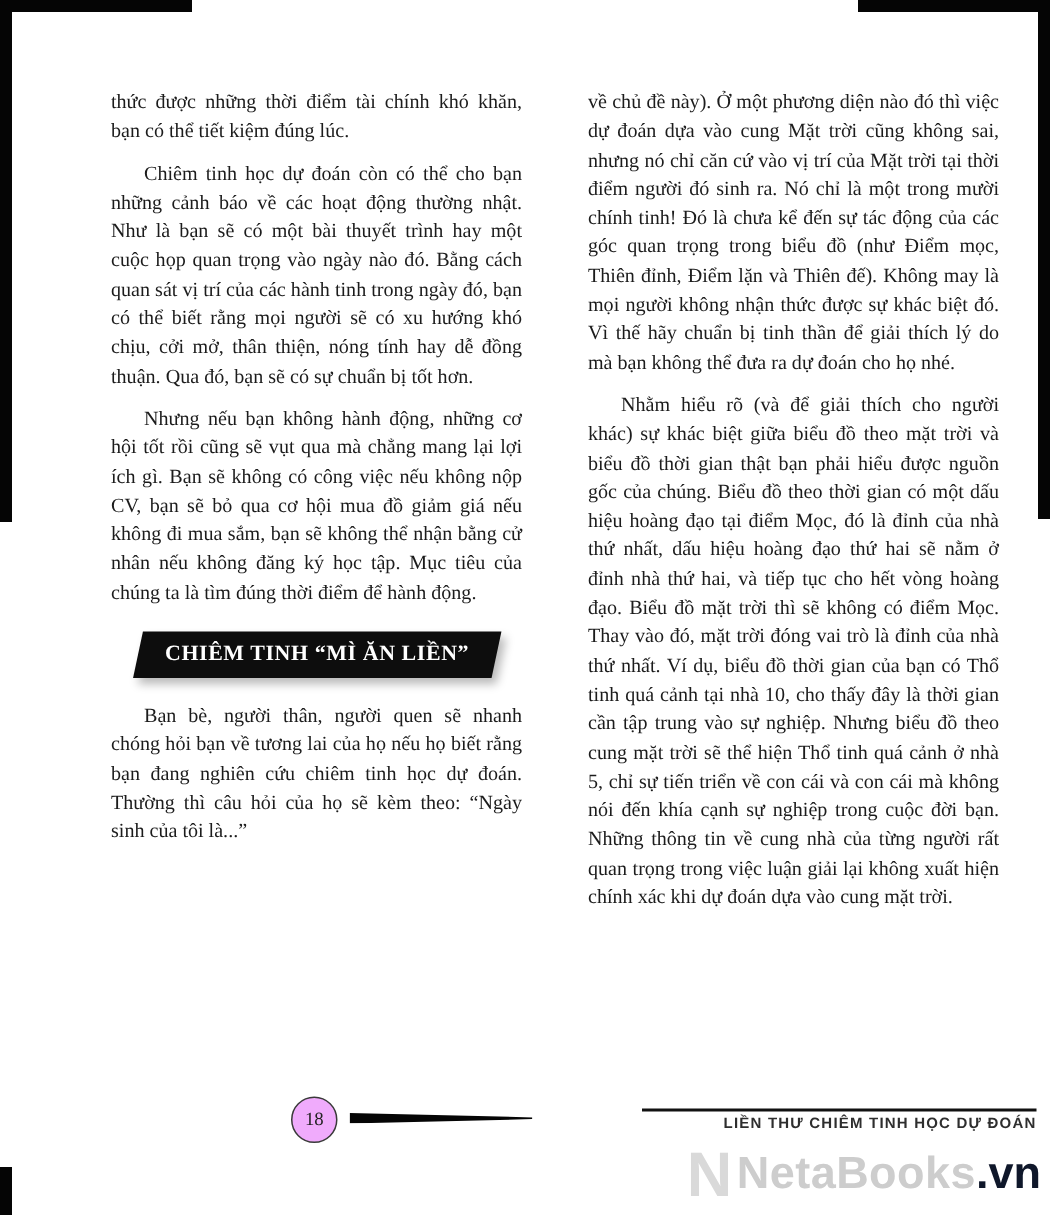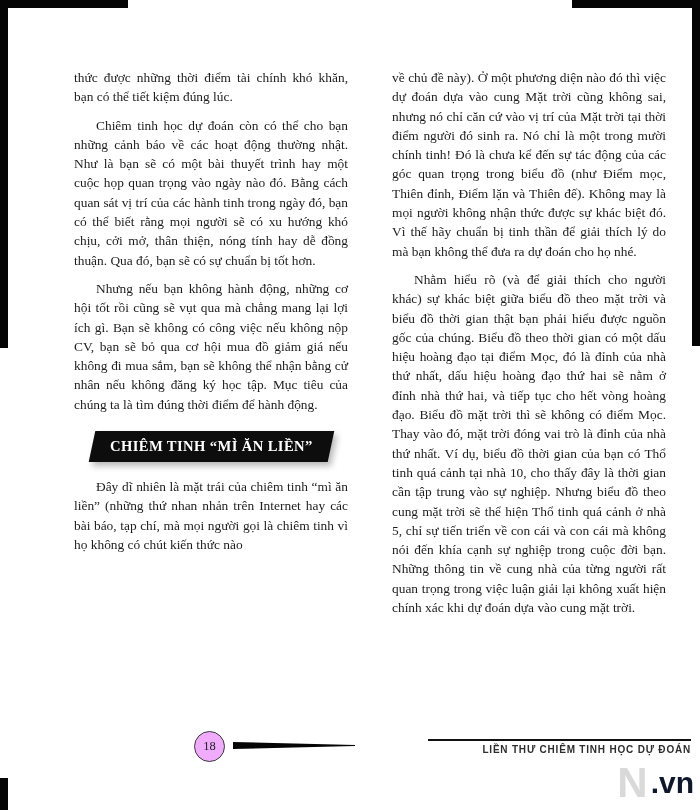--- a/index.html
+++ b/index.html
@@ -10,21 +10,21 @@
   }
   
   .bar{position:absolute;background:#050505;}
   .bar-top-left{left:0;top:0;width:128px;height:8px;}
   .bar-top-right{right:0;top:0;width:128px;height:8px;}
   .bar-left{left:0;top:0;width:8px;height:348px;}
   .bar-right{right:0;top:0;width:8px;height:346px;}
   .bar-bottom-left{left:0;bottom:0;width:8px;height:32px;}
 
   
-  .columns{position:absolute;top:68px;left:74px;width:592px;display:flex;gap:44px;}
+  .columns{position:absolute;top:58px;left:74px;width:592px;display:flex;gap:44px;}
   .col{width:279px;}
   .col p{
     margin:0 0 9px;text-align:justify;
     font-size:13.4px;line-height:1.44;text-indent:22px;
   }
   .col p.noindent{text-indent:0;}
 
   
   .banner{
     margin:17px auto 15px;width:max-content;max-width:250px;
@@ -84,31 +84,32 @@
   <div class="bar bar-bottom-left"></div>
 
   <div class="columns">
     <div class="col">
       <p class="noindent">thức được những thời điểm tài chính khó khăn, bạn có thể tiết kiệm đúng lúc.</p>
       <p>Chiêm tinh học dự đoán còn có thể cho bạn những cảnh báo về các hoạt động thường nhật. Như là bạn sẽ có một bài thuyết trình hay một cuộc họp quan trọng vào ngày nào đó. Bằng cách quan sát vị trí của các hành tinh trong ngày đó, bạn có thể biết rằng mọi người sẽ có xu hướng khó chịu, cởi mở, thân thiện, nóng tính hay dễ đồng thuận. Qua đó, bạn sẽ có sự chuẩn bị tốt hơn.</p>
       <p>Nhưng nếu bạn không hành động, những cơ hội tốt rồi cũng sẽ vụt qua mà chẳng mang lại lợi ích gì. Bạn sẽ không có công việc nếu không nộp CV, bạn sẽ bỏ qua cơ hội mua đồ giảm giá nếu không đi mua sắm, bạn sẽ không thể nhận bằng cử nhân nếu không đăng ký học tập. Mục tiêu của chúng ta là tìm đúng thời điểm để hành động.</p>
       <div class="banner">
         <span class="banner-text">CHIÊM TINH “MÌ ĂN LIỀN”</span>
       </div>
-      <p>Đây dĩ nhiên là mặt trái của chiêm tinh “mì ăn liền” (những thứ nhan nhản trên Internet hay các bài báo, tạp chí, mà mọi người gọi là chiêm tinh vì họ không có chút kiến thức nào</p>
+      <p>Bạn bè, người thân, người quen sẽ nhanh chóng hỏi bạn về tương lai của họ nếu họ biết rằng bạn đang nghiên cứu chiêm tinh học dự đoán. Thường thì câu hỏi của họ sẽ kèm theo: “Ngày sinh của tôi là...”</p>
     </div>
     <div class="col">
       <p class="noindent">về chủ đề này). Ở một phương diện nào đó thì việc dự đoán dựa vào cung Mặt trời cũng không sai, nhưng nó chỉ căn cứ vào vị trí của Mặt trời tại thời điểm người đó sinh ra. Nó chỉ là một trong mười chính tinh! Đó là chưa kể đến sự tác động của các góc quan trọng trong biểu đồ (như Điểm mọc, Thiên đỉnh, Điểm lặn và Thiên đế). Không may là mọi người không nhận thức được sự khác biệt đó. Vì thế hãy chuẩn bị tinh thần để giải thích lý do mà bạn không thể đưa ra dự đoán cho họ nhé.</p>
       <p>Nhằm hiểu rõ (và để giải thích cho người khác) sự khác biệt giữa biểu đồ theo mặt trời và biểu đồ thời gian thật bạn phải hiểu được nguồn gốc của chúng. Biểu đồ theo thời gian có một dấu hiệu hoàng đạo tại điểm Mọc, đó là đỉnh của nhà thứ nhất, dấu hiệu hoàng đạo thứ hai sẽ nằm ở đỉnh nhà thứ hai, và tiếp tục cho hết vòng hoàng đạo. Biểu đồ mặt trời thì sẽ không có điểm Mọc. Thay vào đó, mặt trời đóng vai trò là đỉnh của nhà thứ nhất. Ví dụ, biểu đồ thời gian của bạn có Thổ tinh quá cảnh tại nhà 10, cho thấy đây là thời gian cần tập trung vào sự nghiệp. Nhưng biểu đồ theo cung mặt trời sẽ thể hiện Thổ tinh quá cảnh ở nhà 5, chỉ sự tiến triển về con cái và con cái mà không nói đến khía cạnh sự nghiệp trong cuộc đời bạn. Những thông tin về cung nhà của từng người rất quan trọng trong việc luận giải lại không xuất hiện chính xác khi dự đoán dựa vào cung mặt trời.</p>
     </div>
   </div>
 
   <div class="page-number-circle">18</div>
   <div class="footer-bar"></div>
   <div class="footer-thin-rule"></div>
   <div class="footer-title">LIỀN THƯ CHIÊM TINH HỌC DỰ ĐOÁN</div>
 
   <div class="watermark">
     <span class="wm-logo">N</span>
+    <span class="wm-name">NetaBooks</span>
     <span class="wm-tld">.vn</span>
   </div>
 
 </div>
 
 </body></html>

